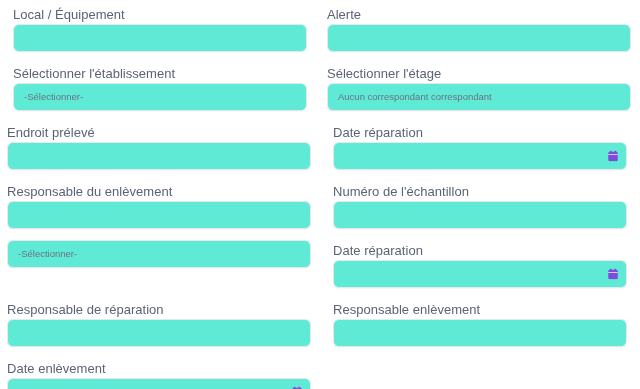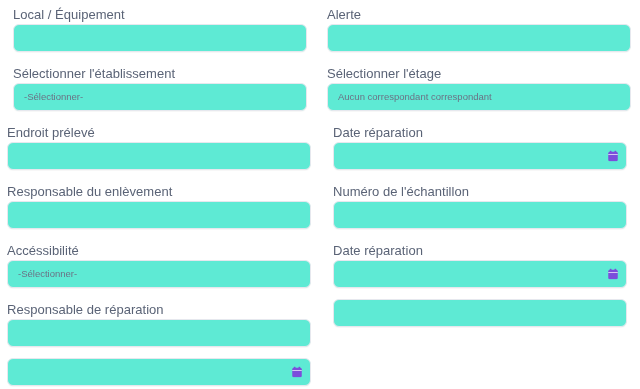--- a/index.html
+++ b/index.html
@@ -141,21 +141,20 @@
         <span class="control-text empty"></span>
       </div>
     </div>
     <div class="field">
       <label class="field-label">Numéro de l'échantillon</label>
       <div class="field-control">
         <span class="control-text empty"></span>
       </div>
     </div>
     <div class="field right">
-      <label class="field-label">Accéssibilité</label>
       <div class="field-control">
         <span class="control-text">-Sélectionner-</span>
       </div>
     </div>
     <div class="field">
       <label class="field-label">Date réparation</label>
       <div class="field-control has-icon">
         <span class="control-text empty"></span>
         <svg class="cal-icon" viewBox="0 0 20 22">
           <rect x="3.5" y="0" width="3.5" height="4" rx="1.2" fill="#7c4ddb"></rect>
@@ -165,25 +164,27 @@
         </svg>
       </div>
     </div>
     <div class="field right">
       <label class="field-label">Responsable de réparation</label>
       <div class="field-control">
         <span class="control-text empty"></span>
       </div>
     </div>
     <div class="field">
+      <label class="field-label">Responsable enlèvement</label>
       <div class="field-control">
         <span class="control-text empty"></span>
       </div>
     </div>
     <div class="field right">
+      <label class="field-label">Date enlèvement</label>
       <div class="field-control has-icon">
         <span class="control-text empty"></span>
         <svg class="cal-icon" viewBox="0 0 20 22">
           <rect x="3.5" y="0" width="3.5" height="4" rx="1.2" fill="#7c4ddb"></rect>
           <rect x="13" y="0" width="3.5" height="4" rx="1.2" fill="#7c4ddb"></rect>
           <rect x="0.5" y="2.5" width="19" height="19" rx="3" fill="#7c4ddb"></rect>
           <rect x="0.5" y="7.2" width="19" height="1.6" fill="#ffffff" opacity="0.85"></rect>
         </svg>
       </div>
     </div>

